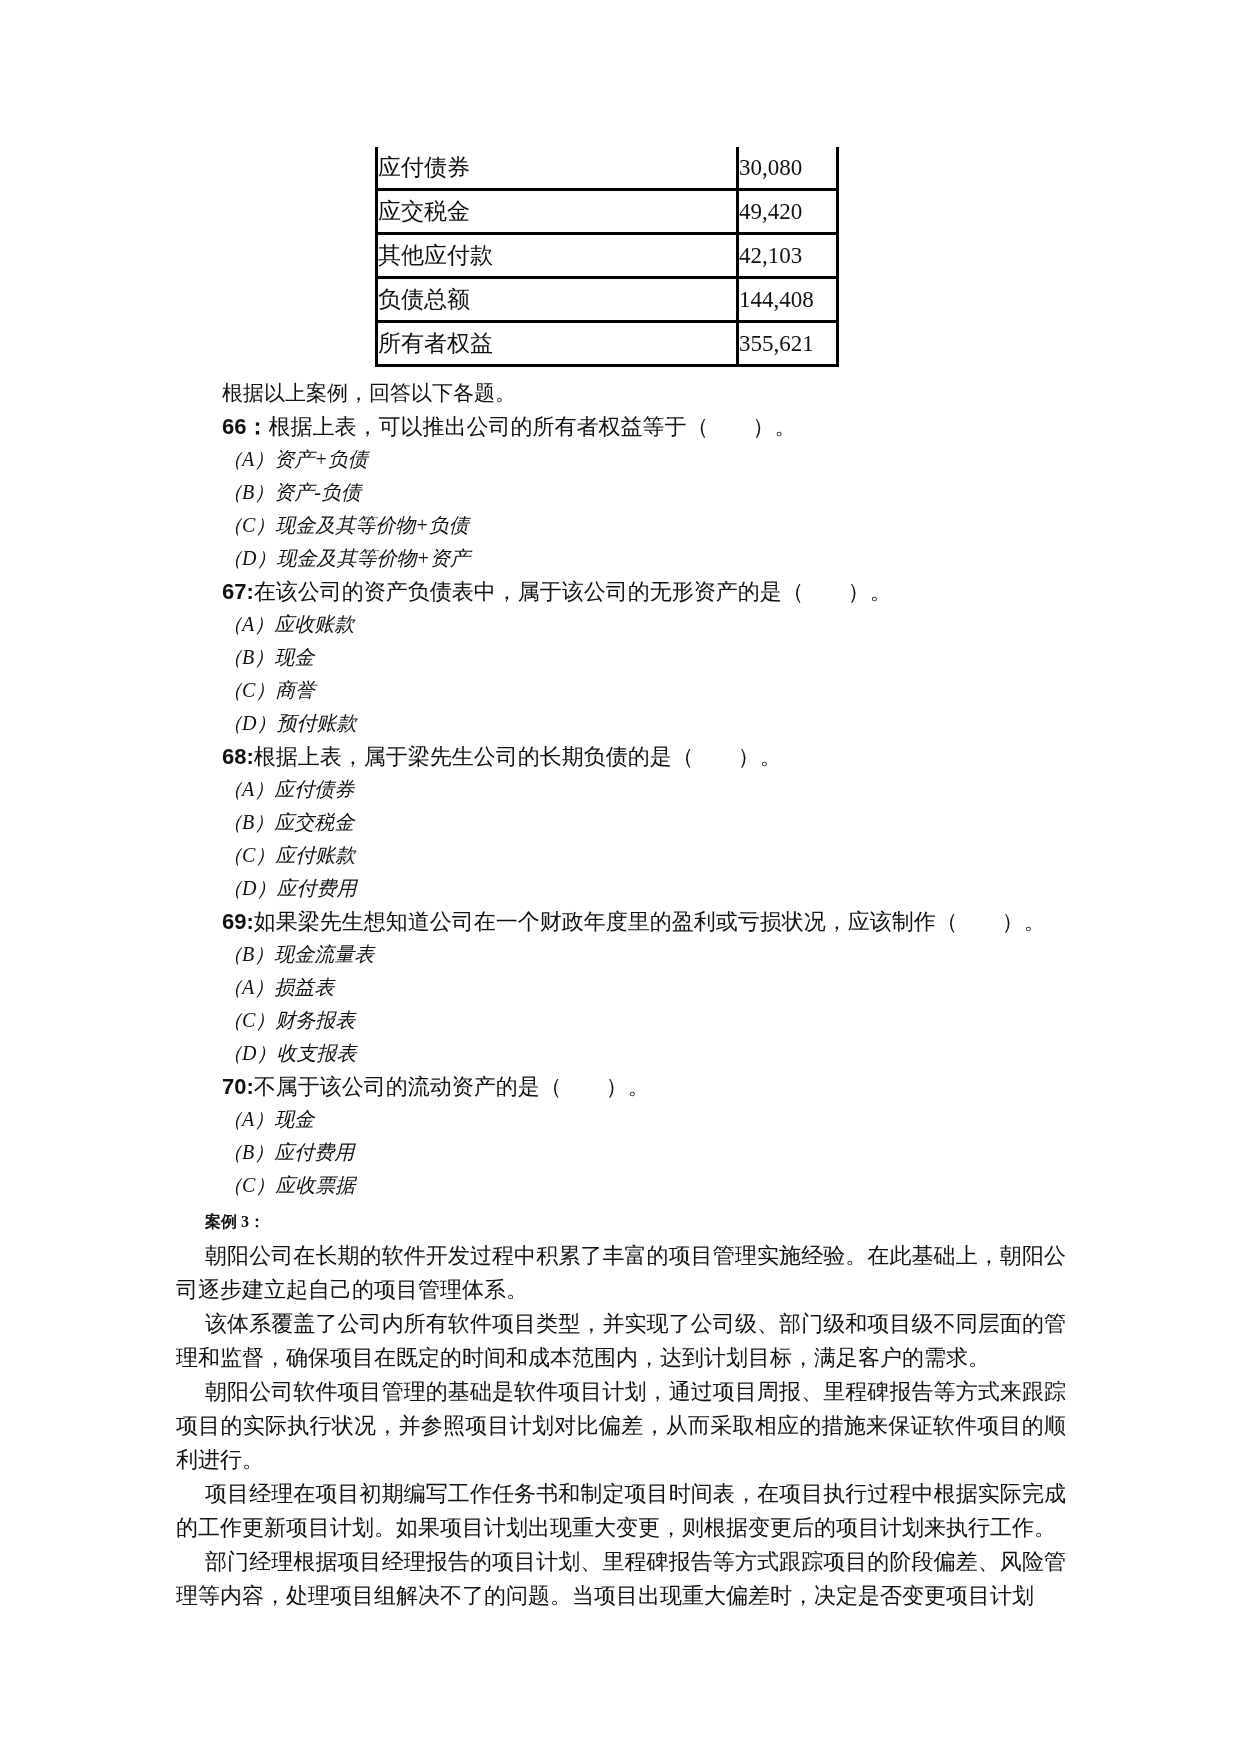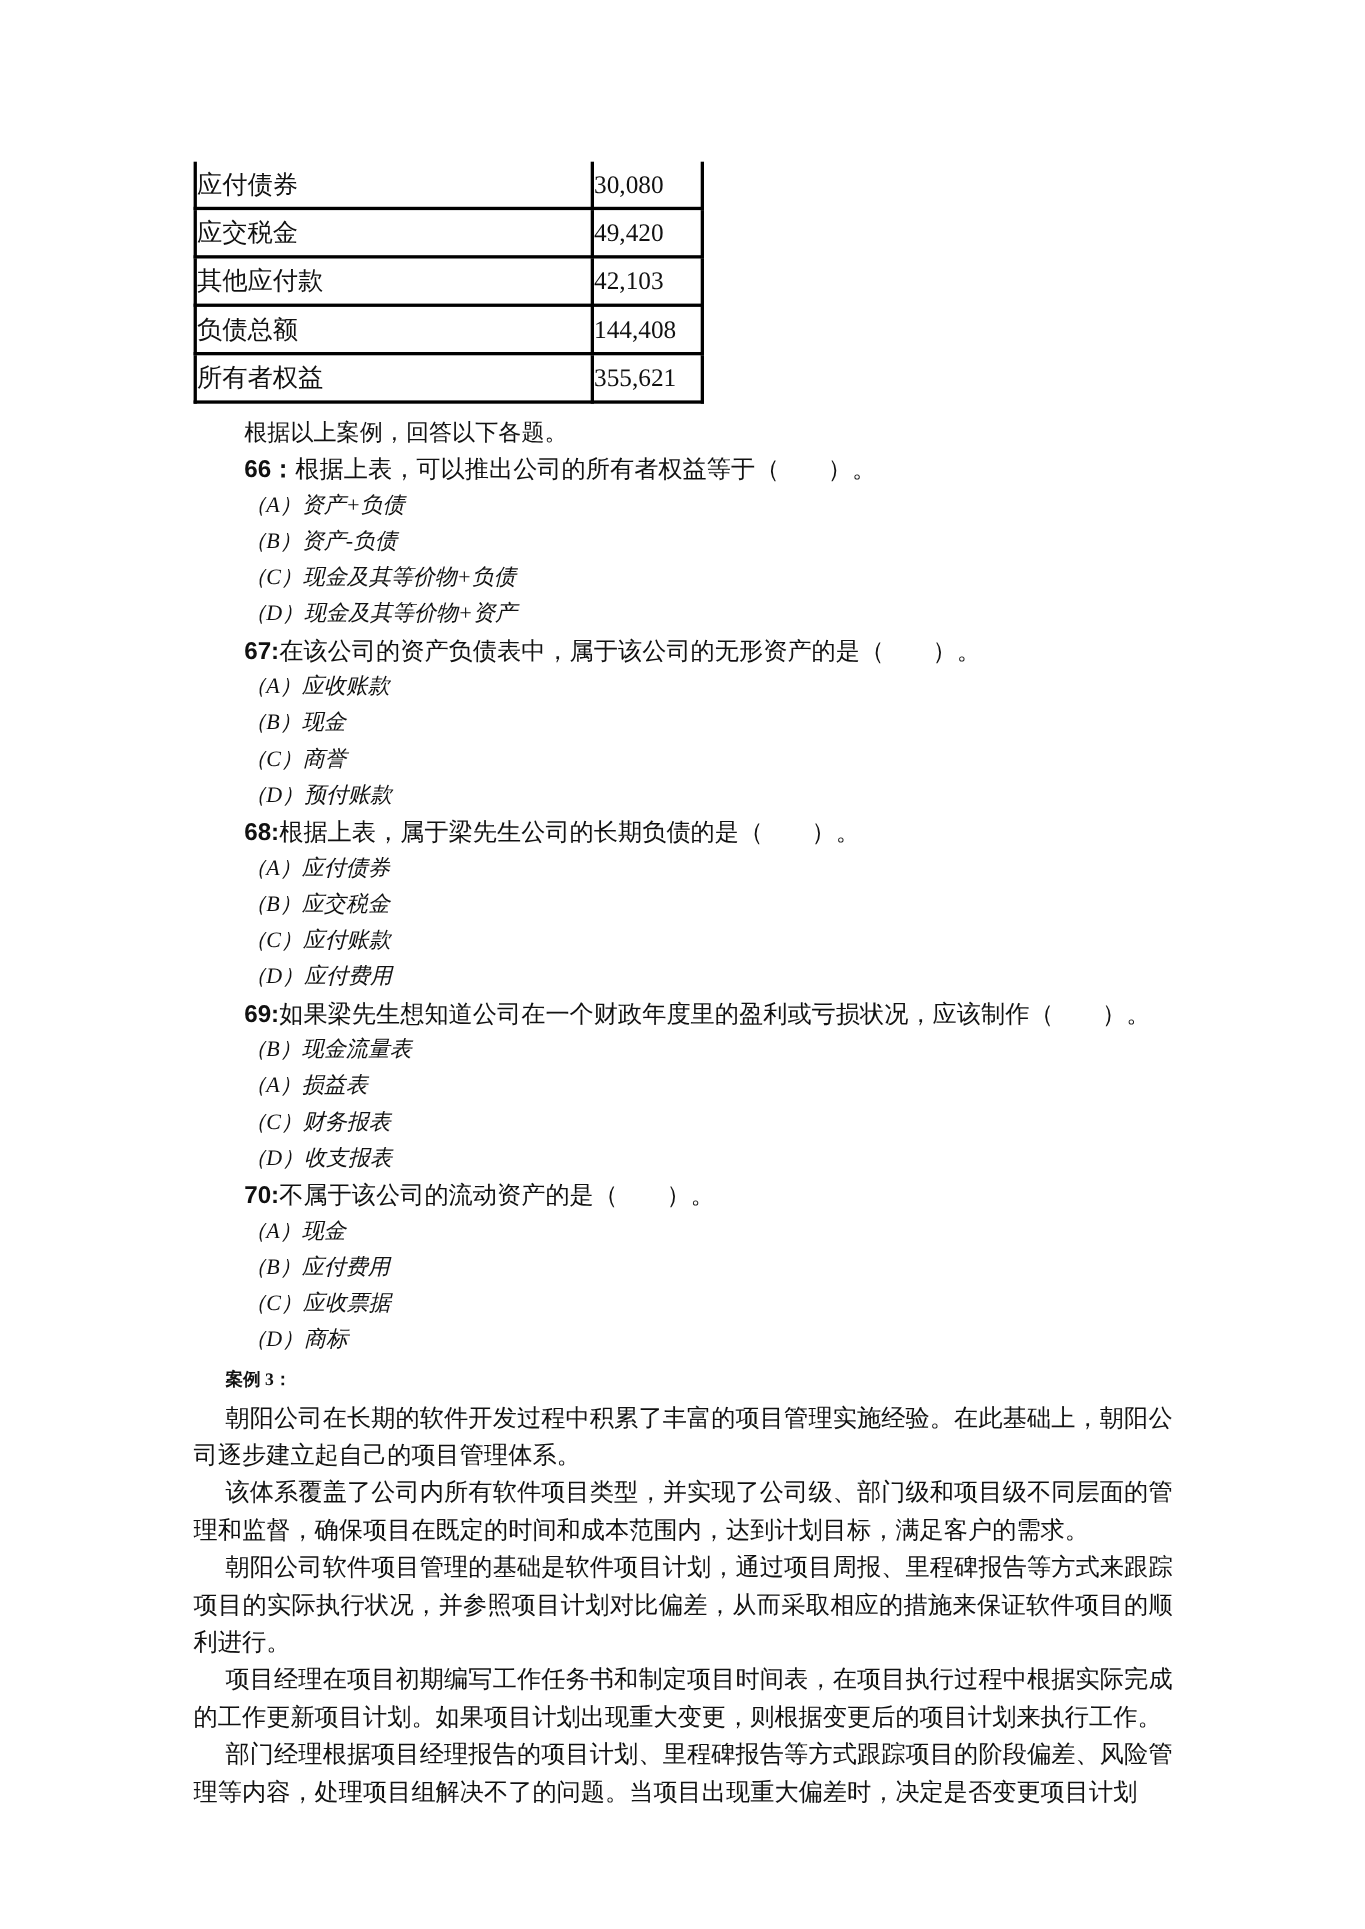--- a/index.html
+++ b/index.html
@@ -18,20 +18,21 @@
   }
   .content {
     position: absolute;
     left: 176px;
     top: 147px;
     width: 890px;
   }
   
   table.fin-table {
     border-collapse: collapse;
+    margin-left: 199px;
     table-layout: fixed;
     padding-left: 48px;
   }
   table.fin-table td {
     border: 3px solid #000000;
     border-top: none;
     height: 41px;
     font-size: 23px;
     vertical-align: middle;
     padding: 0;
@@ -149,21 +150,20 @@
       <div class="q-option">（A）损益表</div>
       <div class="q-option">（C）财务报表</div>
       <div class="q-option">（D）收支报表</div>
     </div>
 
     <div>
       <div class="q-stem"><span class="q-num">70:</span><span>不属于该公司的流动资产的是（　　）。</span></div>
       <div class="q-option">（A）现金</div>
       <div class="q-option">（B）应付费用</div>
       <div class="q-option">（C）应收票据</div>
-      <div class="q-option">（D）商标</div>
     </div>
 
     <div>
       <div class="case-title">案例 3：</div>
       <div class="para">朝阳公司在长期的软件开发过程中积累了丰富的项目管理实施经验。在此基础上，朝阳公司逐步建立起自己的项目管理体系。</div>
       <div class="para">该体系覆盖了公司内所有软件项目类型，并实现了公司级、部门级和项目级不同层面的管理和监督，确保项目在既定的时间和成本范围内，达到计划目标，满足客户的需求。</div>
       <div class="para">朝阳公司软件项目管理的基础是软件项目计划，通过项目周报、里程碑报告等方式来跟踪项目的实际执行状况，并参照项目计划对比偏差，从而采取相应的措施来保证软件项目的顺利进行。</div>
       <div class="para">项目经理在项目初期编写工作任务书和制定项目时间表，在项目执行过程中根据实际完成的工作更新项目计划。如果项目计划出现重大变更，则根据变更后的项目计划来执行工作。</div>
       <div class="para">部门经理根据项目经理报告的项目计划、里程碑报告等方式跟踪项目的阶段偏差、风险管理等内容，处理项目组解决不了的问题。当项目出现重大偏差时，决定是否变更项目计划</div>
     </div>

